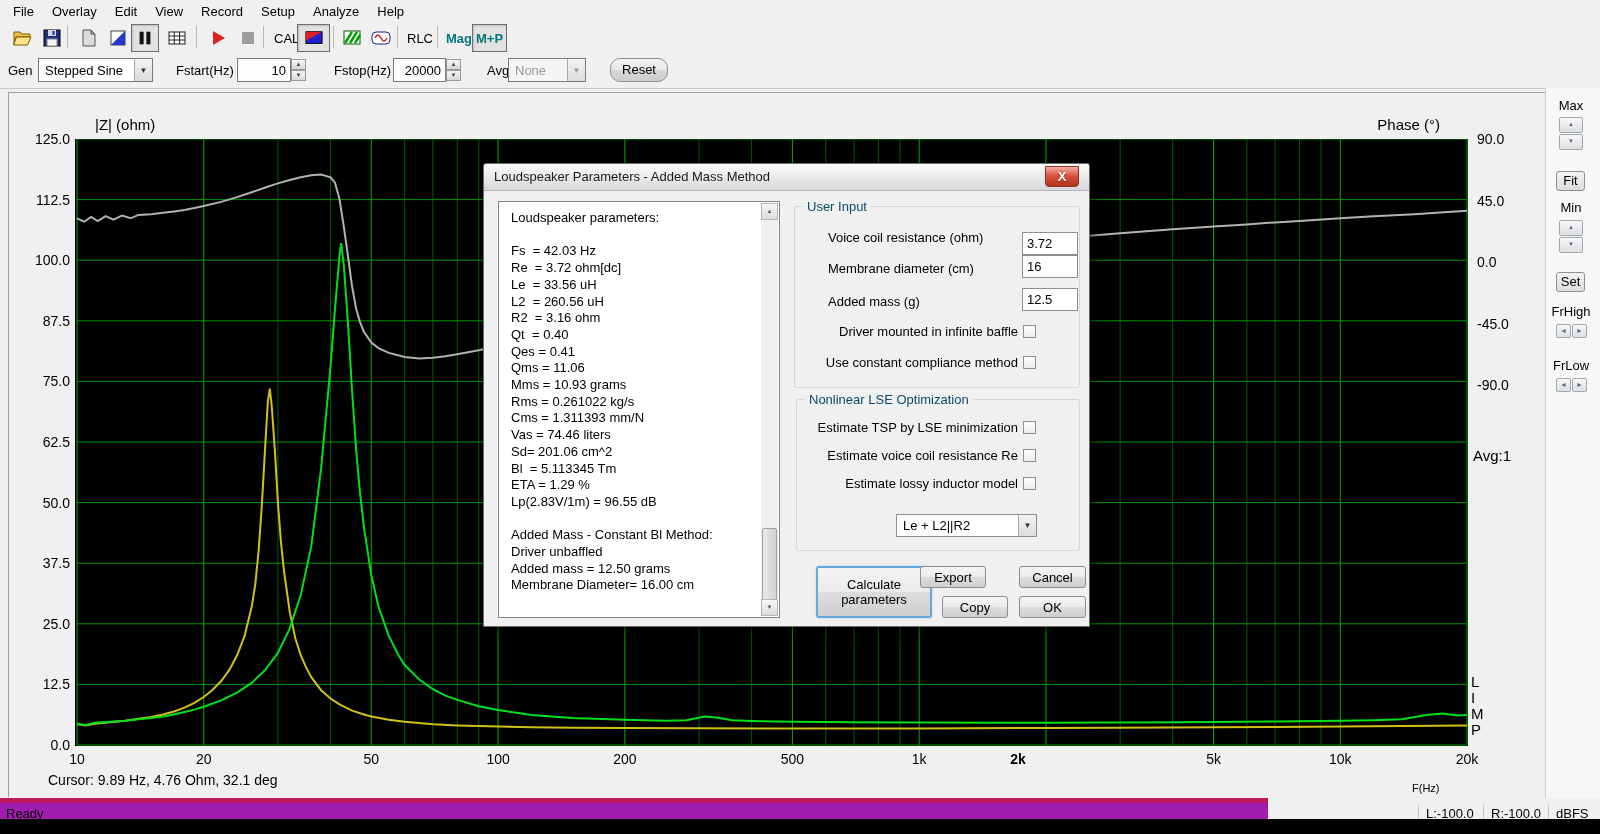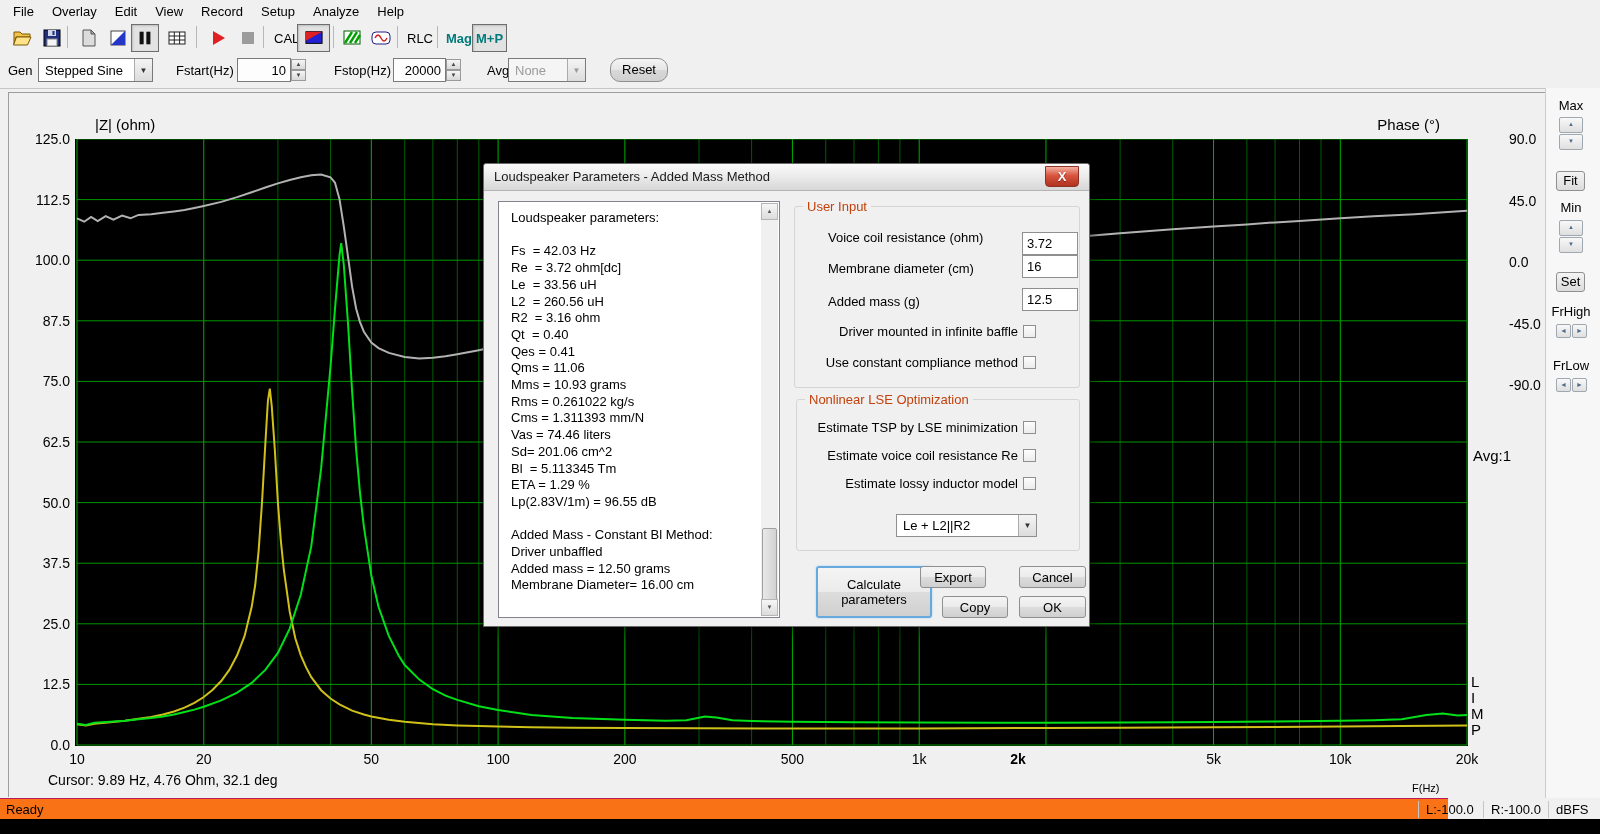--- a/index.html
+++ b/index.html
@@ -42,39 +42,39 @@
       border:1px solid #8e8f8f;border-radius:10px;text-align:center;box-sizing:border-box;}
 
   
   #client{position:absolute;left:8px;top:92px;width:1537px;height:704px;background:#f0f0f0;
       border-left:1px solid #9d9d9d;border-top:1px solid #9d9d9d;}
   #rightpane{position:absolute;left:1545px;top:88px;width:55px;height:710px;background:#f7f7f7;
       border-left:1px solid #cccccc;}
   .chart-head{position:absolute;top:116px;font-size:15px;}
   #chart-svg{position:absolute;left:75px;top:139px;background:#000;}
   .ytick{position:absolute;left:24px;width:46px;text-align:right;font-size:14px;}
-  .ptick{position:absolute;left:1477px;width:54px;text-align:left;font-size:14px;margin-left:32px;}
+  .ptick{position:absolute;left:1477px;width:54px;text-align:left;font-size:14px;}
   .xtick{position:absolute;top:751px;transform:translateX(-50%);font-size:14px;}
   #avgind{position:absolute;left:1473px;top:447px;font-size:15px;}
   #limp{position:absolute;left:1471px;top:674px;font-size:15px;line-height:16px;white-space:pre;}
   #xaxis-title{position:absolute;left:1412px;top:782px;font-size:11px;}
   #cursor-readout{position:absolute;left:48px;top:772px;font-size:14px;}
 
   
   .sb-label{position:absolute;text-align:center;width:44px;left:1549px;font-size:13px;}
   .sb-spin{position:absolute;left:1559px;width:22px;height:14px;background:linear-gradient(#f8f8f8,#dfdfdf);
       border:1px solid #9fa8b0;border-radius:2px;font-size:6px;color:#4f6b8f;text-align:center;line-height:12px;}
   .sb-btn{position:absolute;left:1556px;width:29px;height:20px;background:linear-gradient(#f4f4f4,#dcdcdc);
       border:1px solid #8e8f8f;border-radius:3px;font-size:13px;text-align:center;line-height:18px;box-sizing:border-box;}
   .sb-arrow{position:absolute;width:15px;height:14px;background:linear-gradient(#f8f8f8,#dfdfdf);
       border:1px solid #9fa8b0;border-radius:2px;font-size:7px;color:#4f6b8f;text-align:center;line-height:12px;box-sizing:border-box;}
 
   
-  #statusbar{position:absolute;left:0;top:798px;width:1448px;height:21px;background:#f97316;
-      border-top:1px solid #be185d;}
+  #statusbar{position:absolute;left:0;top:798px;width:1268px;height:21px;background:#a21caf;
+      border-top:5px solid #be185d;}
   .st-sep{position:absolute;top:2px;width:1px;height:17px;background:#c6c6c6;}
   .st-text{position:absolute;top:3px;font-size:13px;}
   #bottomstrip{position:absolute;left:0;top:819px;width:1600px;height:15px;background:#000;}
 
   
   #dialog{position:absolute;left:483px;top:163px;width:607px;height:464px;background:#f0f0f0;
       border:1px solid #6b6b6b;border-radius:3px 3px 0 0;box-shadow:5px 5px 14px rgba(0,0,0,.45);
       box-sizing:border-box;z-index:10;}
   #dlg-title{position:absolute;left:0;top:0;width:100%;height:26px;
       background:linear-gradient(#fbfbfb,#ececec 45%,#d7d7d7);border-bottom:1px solid #b4b4b4;
@@ -86,21 +86,21 @@
       font-size:13px;text-shadow:0 1px 1px #7a1d10;box-sizing:border-box;}
   #param-panel{position:absolute;left:14px;top:37px;width:282px;height:417px;background:#fff;
       border:1px solid #82838c;box-sizing:border-box;}
   #param-text{position:absolute;left:12px;top:8px;white-space:pre;line-height:16.7px;font-size:13px;}
   .sb{position:absolute;right:1px;top:1px;width:17px;bottom:1px;background:#f0f0f0;}
   .sb-box{position:absolute;left:0;width:17px;height:17px;background:linear-gradient(#f6f6f6,#dcdcdc);
       border:1px solid #b5b5b5;box-sizing:border-box;font-size:6px;color:#555;text-align:center;line-height:15px;}
   .sb-thumb{position:absolute;left:1px;width:15px;background:linear-gradient(90deg,#e8e8e8,#d2d2d2);
       border:1px solid #9f9f9f;border-radius:2px;box-sizing:border-box;}
   .grp{position:absolute;border:1px solid #d5d5d5;border-radius:3px;}
-  .grp-legend{position:absolute;left:8px;top:-8px;background:#f0f0f0;padding:0 4px;color:#c2410c;}
+  .grp-legend{position:absolute;left:8px;top:-8px;background:#f0f0f0;padding:0 4px;color:#0c4a6e;}
   .fld-label{position:absolute;white-space:nowrap;}
   .fld-input{position:absolute;width:56px;height:23px;background:#fff;border:1px solid #8e8f8f;
       box-sizing:border-box;padding:2px 4px;font-size:13px;font-family:"Liberation Sans",sans-serif;}
   .cb-row-label{position:absolute;text-align:right;white-space:nowrap;}
   .checkbox{position:absolute;width:13px;height:13px;background:linear-gradient(#fdfdfd,#ececec);
       border:1px solid #8e8f8f;box-sizing:border-box;}
   #model-combo{position:absolute;left:412px;top:350px;width:141px;height:23px;background:#fff;
       border:1px solid #8e8f8f;box-sizing:border-box;}
   #model-combo .cval{position:absolute;left:6px;top:3px;}
   #model-combo .carrow{position:absolute;right:0;top:0;width:17px;height:100%;

